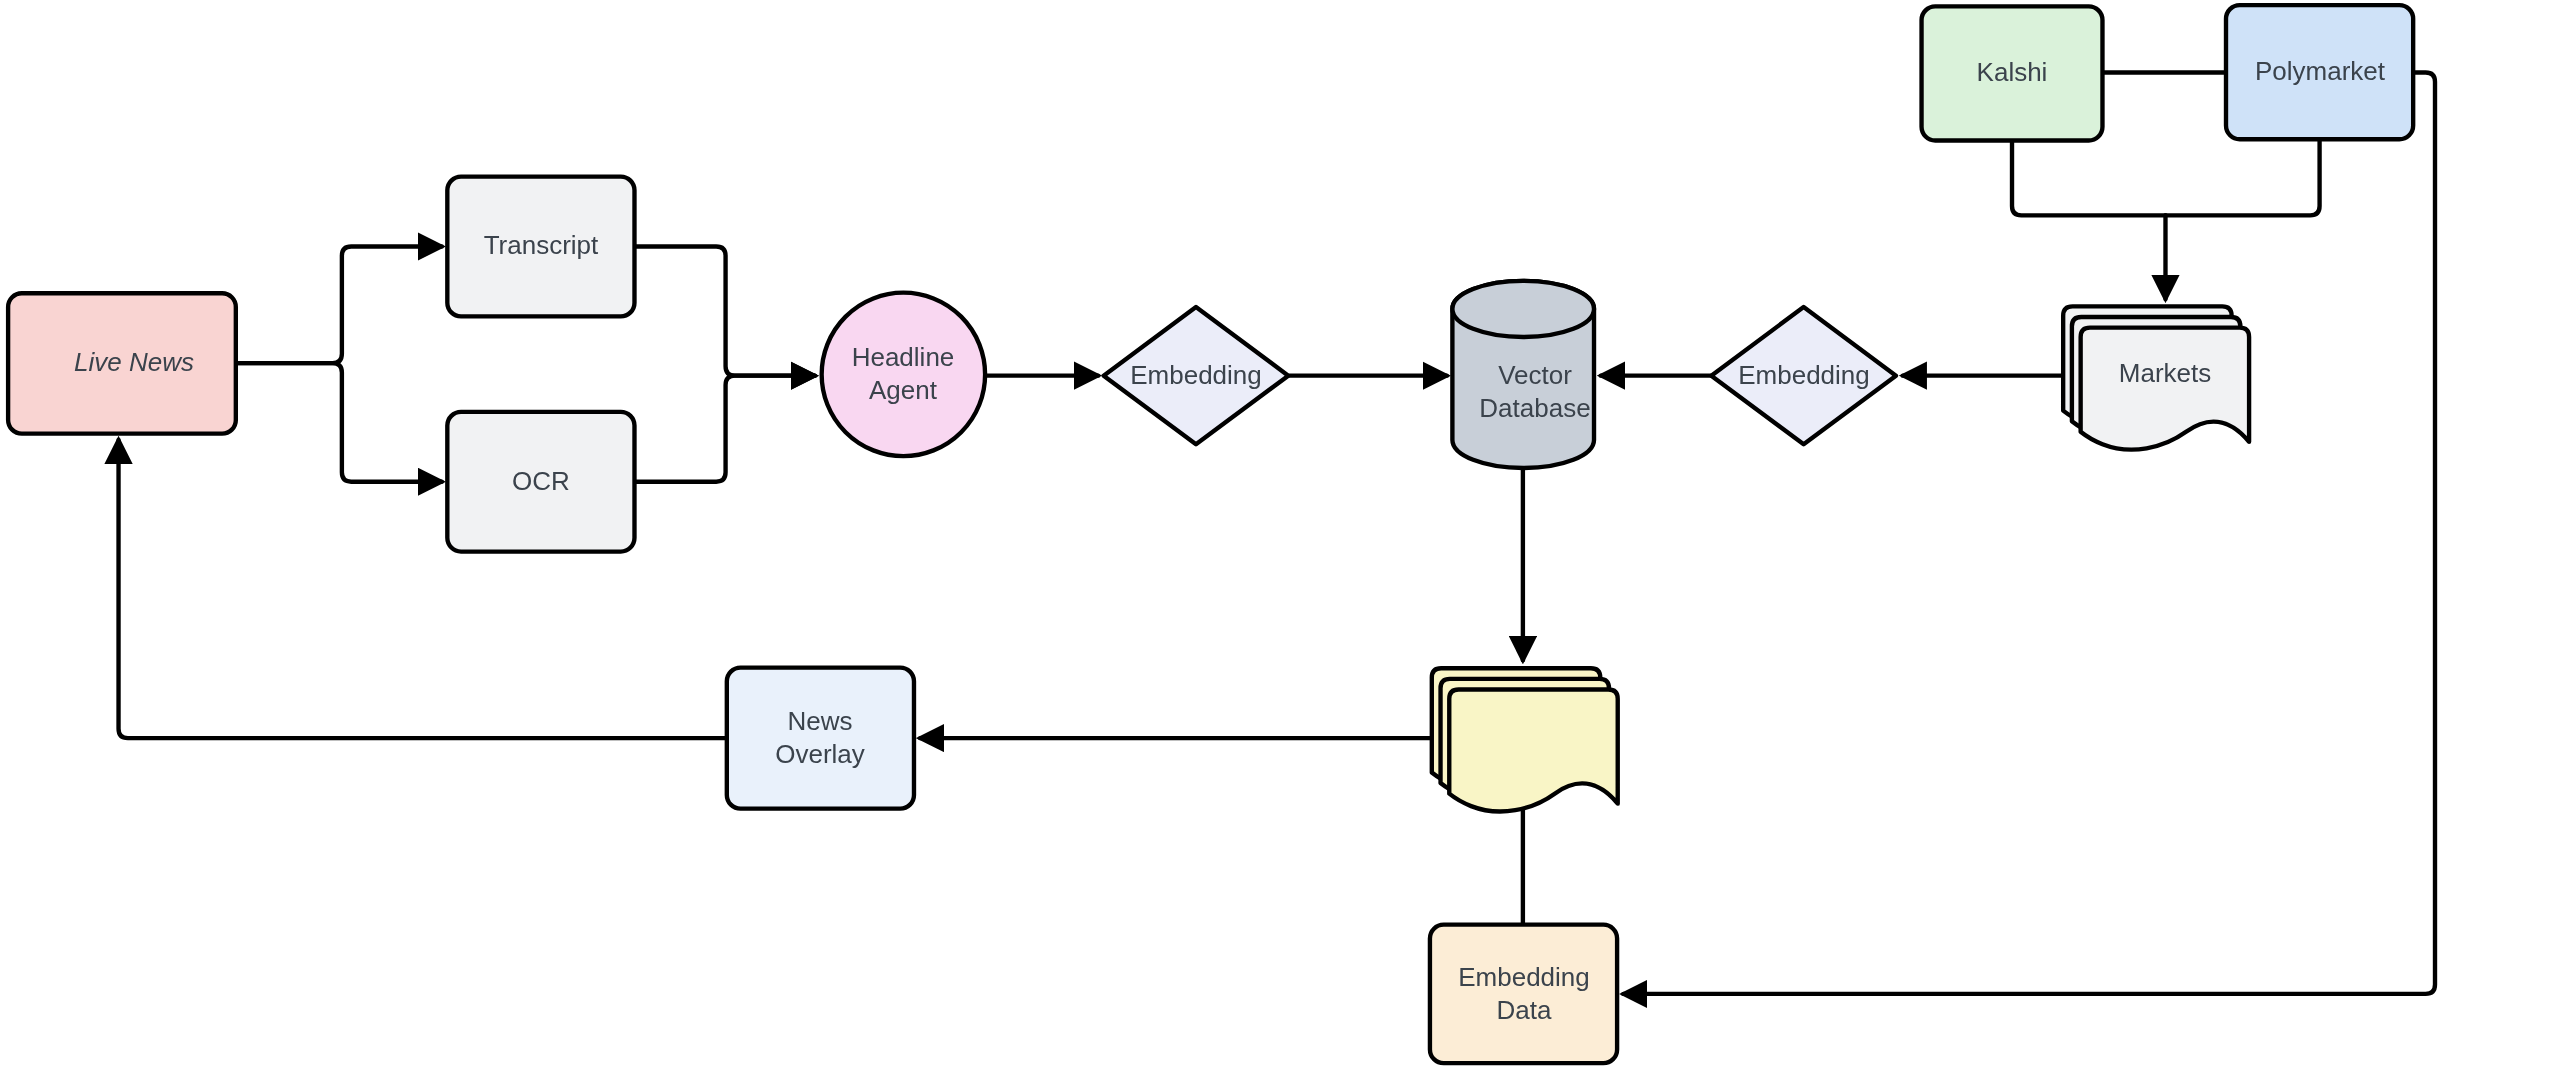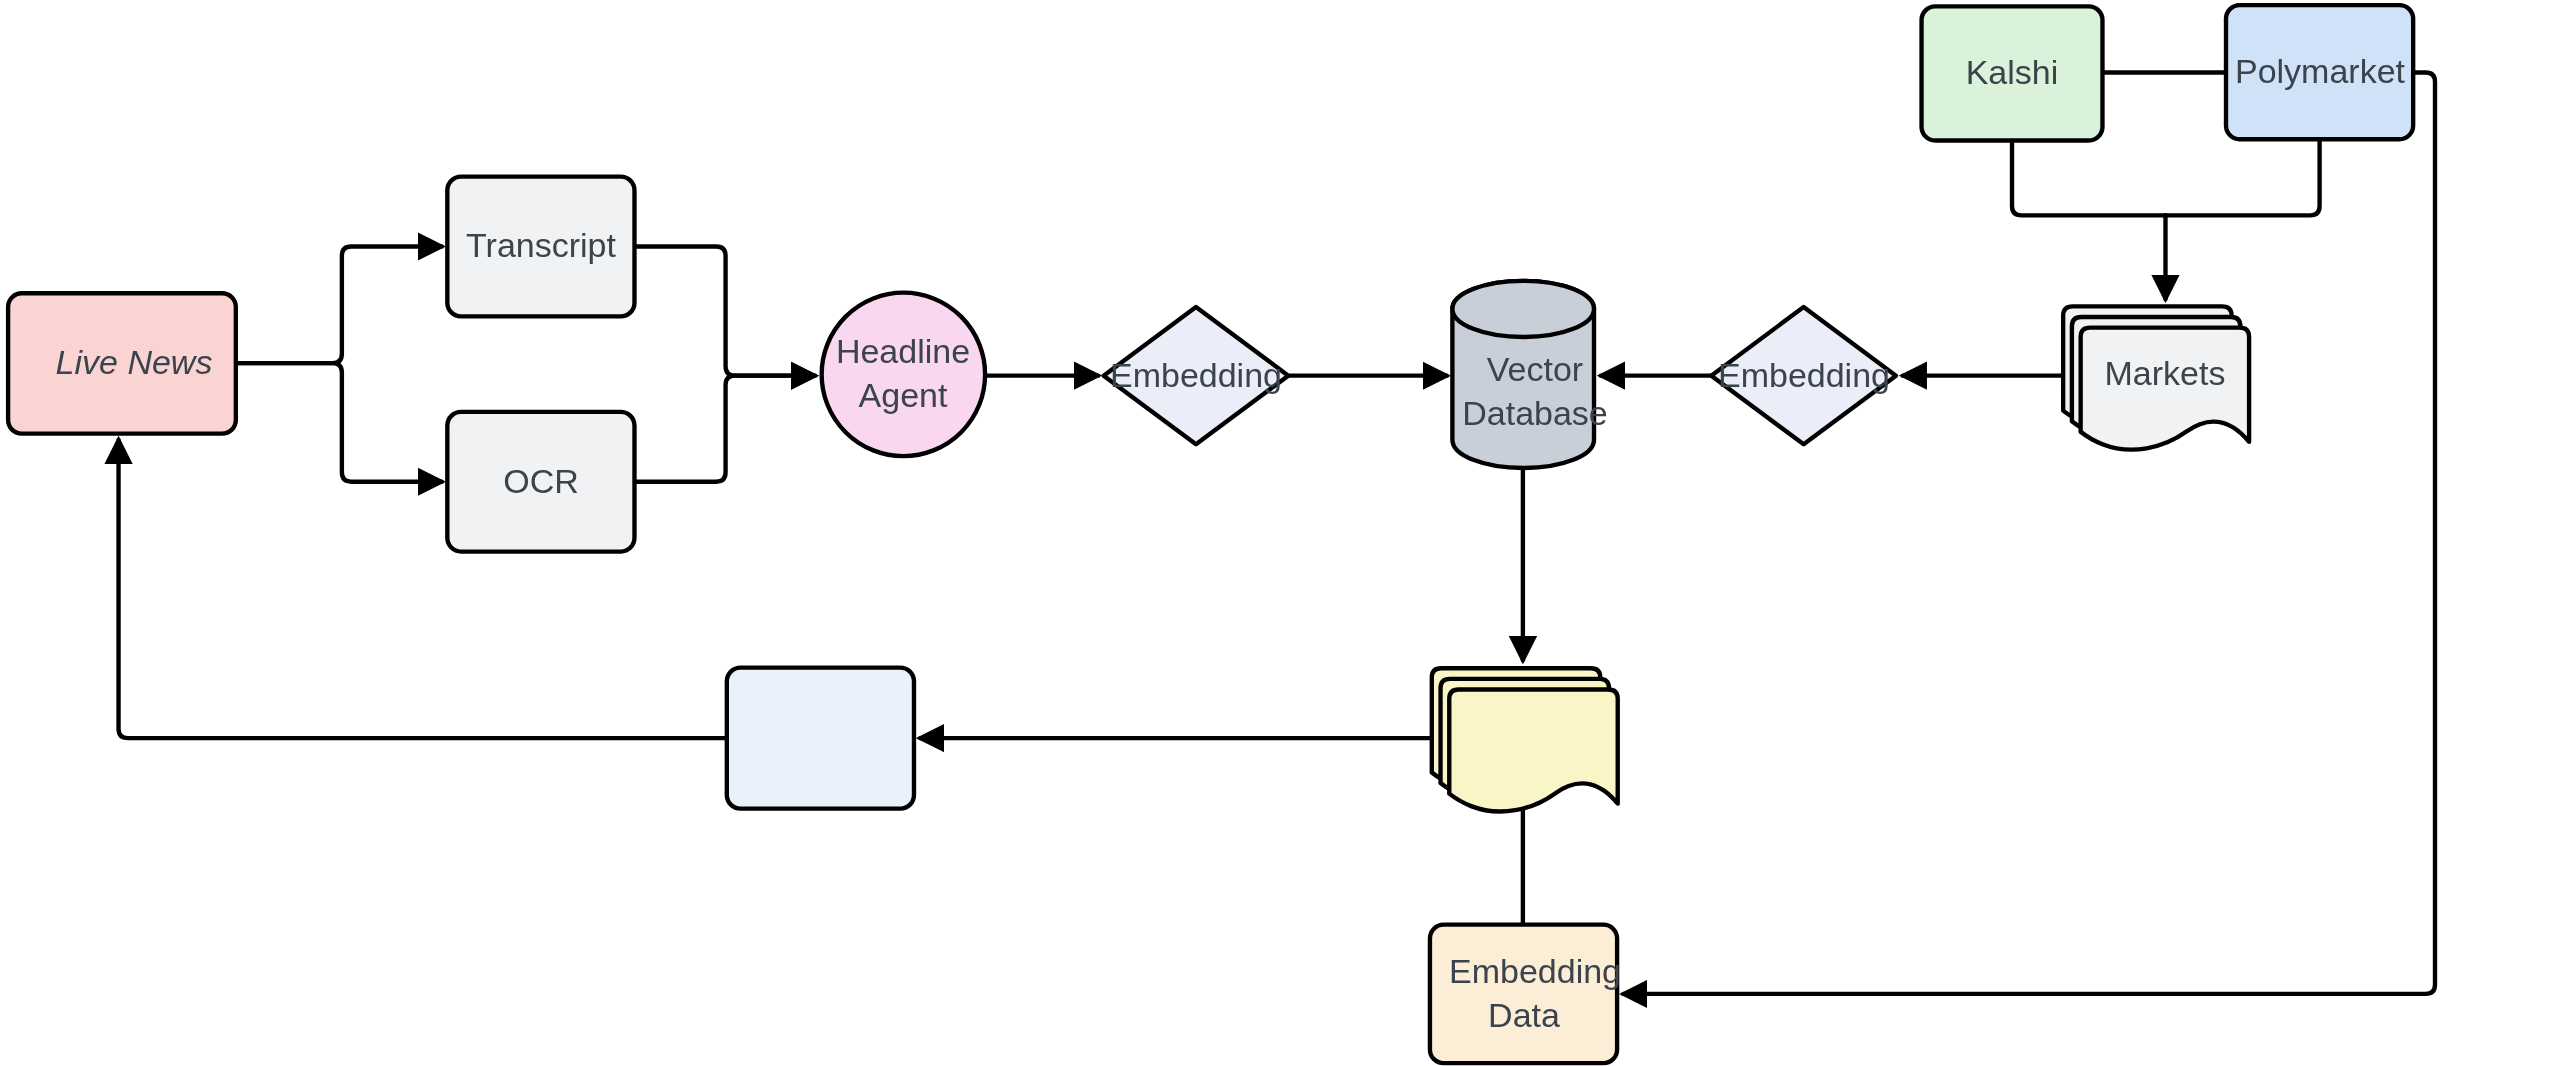--- a/index.html
+++ b/index.html
@@ -16,21 +16,21 @@
     overflow:hidden;
   }
   svg.layer{position:absolute;left:0;top:0;width:2576px;height:1067px;}
   .edge{fill:none;stroke:var(--stroke);stroke-width:7;stroke-linecap:round;stroke-linejoin:round;}
   .shape{stroke:var(--stroke);stroke-width:7;stroke-linejoin:round;}
   .lbl{
     position:absolute;
     transform:translate(-50%,-50%);
     text-align:center;
     color:var(--text);
-    font-size:34px;
+    font-size:26px;
     line-height:1.28;
     white-space:normal;
     pointer-events:none;
   }
 </style>
 </head>
 <body>
 
 <div class="canvas">
 
@@ -102,15 +102,16 @@
   <div class="lbl" style="left:134px;  top:363px;  width:212px;font-style:italic;">Live News</div>
   <div class="lbl" style="left:541px;  top:246px;  width:216px;">Transcript</div>
   <div class="lbl" style="left:541px;  top:482px;  width:152px;">OCR</div>
   <div class="lbl" style="left:903px; top:374px;  width:137px;">Headline Agent</div>
   <div class="lbl" style="left:1196px; top:376px;  width:181px;">Embedding</div>
   <div class="lbl" style="left:1523px; top:392px;  width:156px;margin-left:12px;">Vector Database</div>
   <div class="lbl" style="left:1804px; top:376px;  width:181px;">Embedding</div>
   <div class="lbl" style="left:2165px; top:374px;  width:156px;">Markets</div>
   <div class="lbl" style="left:2012px; top:73px;  width:168px;">Kalshi</div>
   <div class="lbl" style="left:2320px; top:72px;  width:184px;">Polymarket</div>
+  <div class="lbl" style="left:820px; top:738px; width:131px;">News Overlay</div>
   <div class="lbl" style="left:1524px; top:994px; width:150px;">Embedding Data</div>
 </div>
 
 
 </body></html>

